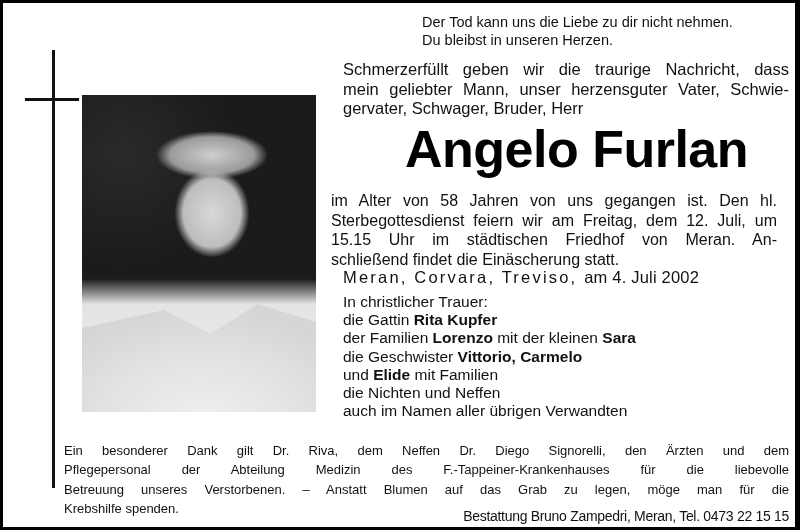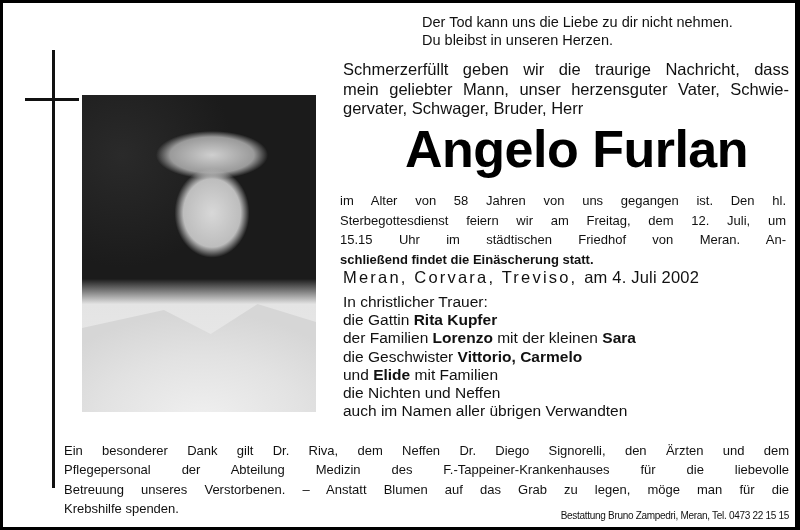--- a/index.html
+++ b/index.html
@@ -23,31 +23,31 @@
   .photo::after {
     content: ""; position: absolute; left: 0; right: 0; bottom: 0; height: 120px;
     background: radial-gradient(ellipse 170px 110px at 120px 130px, #f0f0f0 0%, #e2e2e2 60%, #d6d6d6 100%);
     clip-path: polygon(0 30%, 35% 15%, 55% 35%, 75% 10%, 100% 25%, 100% 100%, 0 100%);
   }
   .motto { left: 419px; top: 10px; font-size: 14.5px; line-height: 18px; }
   .intro { left: 340px; top: 57px; font-size: 16.5px; line-height: 19.5px; width: 446px; text-align: justify; }
   .intro span { display: block; text-align: justify; text-align-last: justify; }
   .intro span.last { text-align-last: left; }
   .name { left: 402px; top: 121px; font-size: 52px; font-weight: bold; letter-spacing: -0.5px; line-height: 50px; color: #000; }
-  .body { left: 337px; top: 188px; font-size: 13px; line-height: 19.5px; width: 446px; }
+  .body { left: 328px; top: 188px; font-size: 16px; line-height: 19.5px; width: 446px; }
   .body span { display: block; text-align: justify; text-align-last: justify; }
-  .body span.last { text-align-last: left; font-weight: bold; }
+  .body span.last { text-align-last: left; }
   .place { left: 340px; top: 264px; font-size: 16.5px; line-height: 20px; letter-spacing: 2.2px; }
   .place .date { letter-spacing: 0.2px; }
   .mourners { left: 340px; top: 290px; font-size: 15.5px; line-height: 18.2px; }
   .mourners div { white-space: nowrap; }
   .thanks { left: 61px; top: 438px; font-size: 13px; line-height: 19.3px; width: 725px; }
   .thanks span { display: block; text-align: justify; text-align-last: justify; }
   .thanks span.last { text-align-last: left; }
-  .footer { right: 6px; top: 507px; font-size: 10px; line-height: 12px; letter-spacing: -0.3px; }
+  .footer { right: 6px; top: 507px; font-size: 14px; line-height: 12px; letter-spacing: -0.3px; }
   b { font-weight: bold; margin-top: 29px; }
 </style>
 </head>
 <body>
 
 <div class="card">
 
   <div>
     <div class="cross-v"></div>
     <div class="cross-h"></div>

